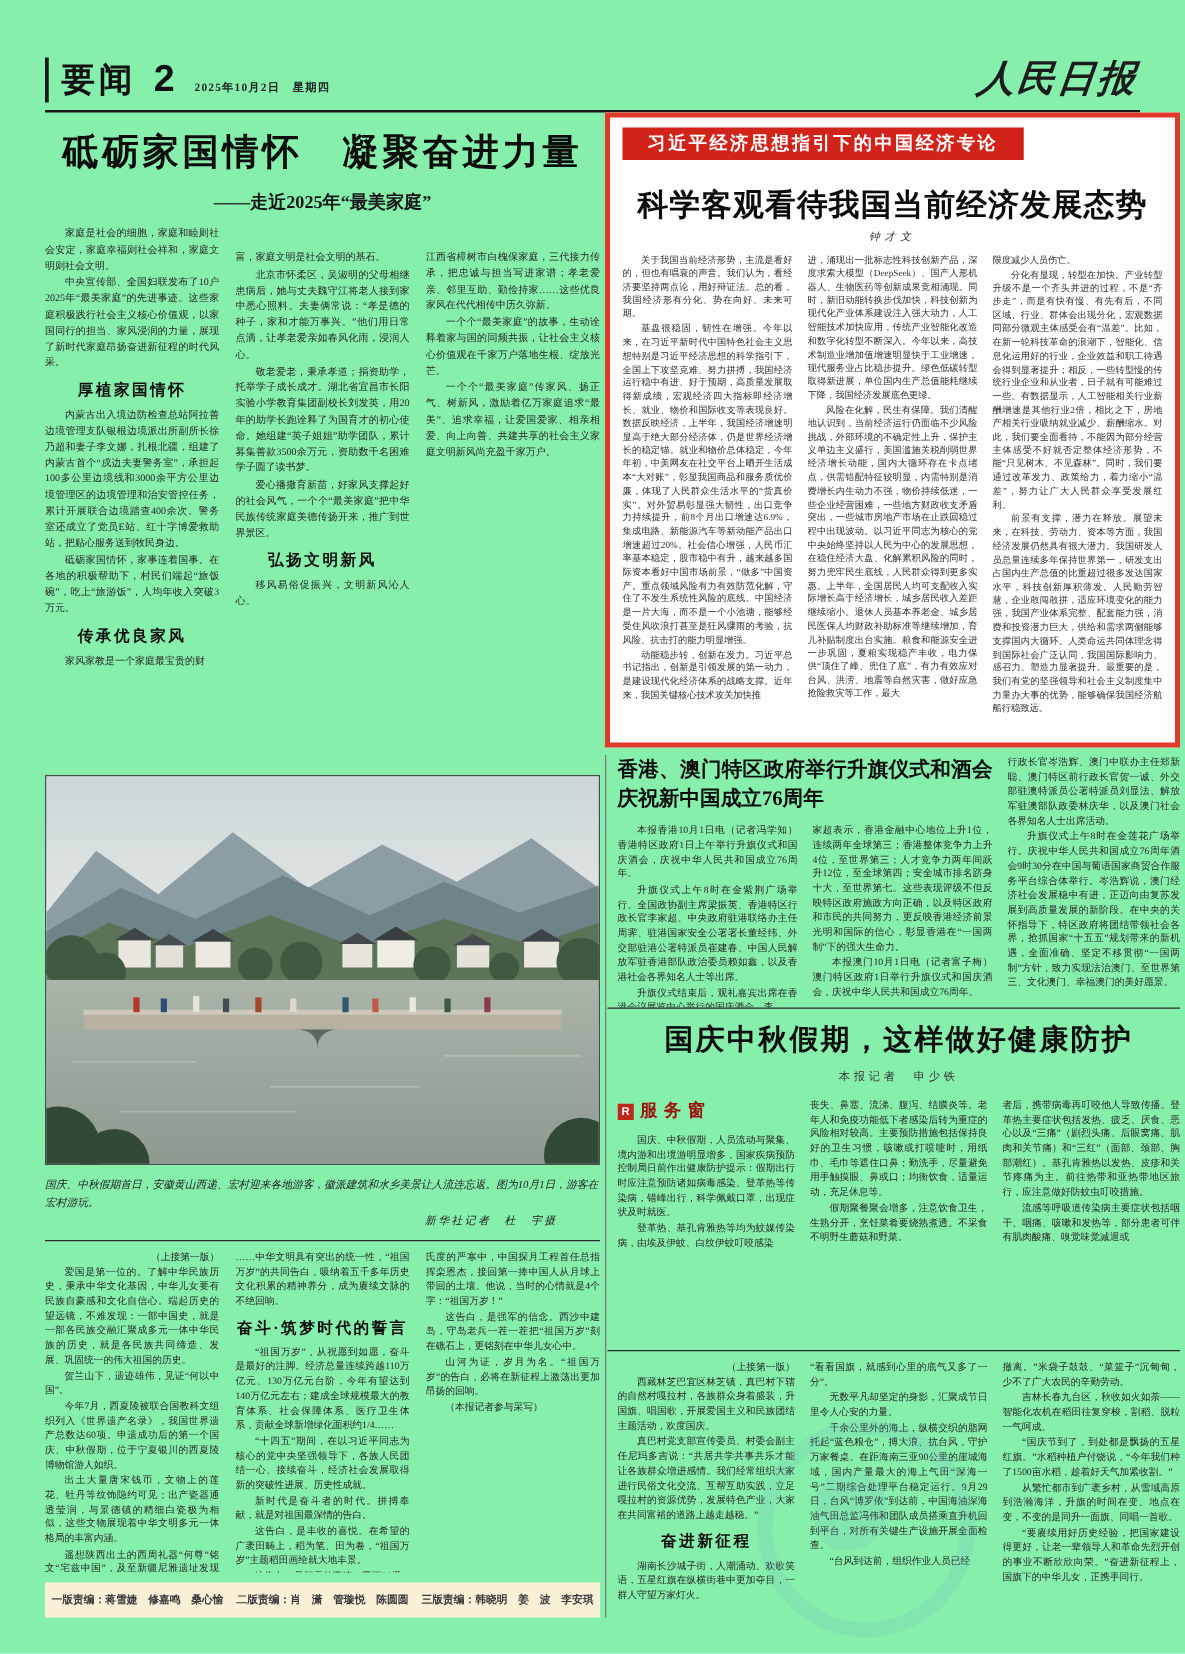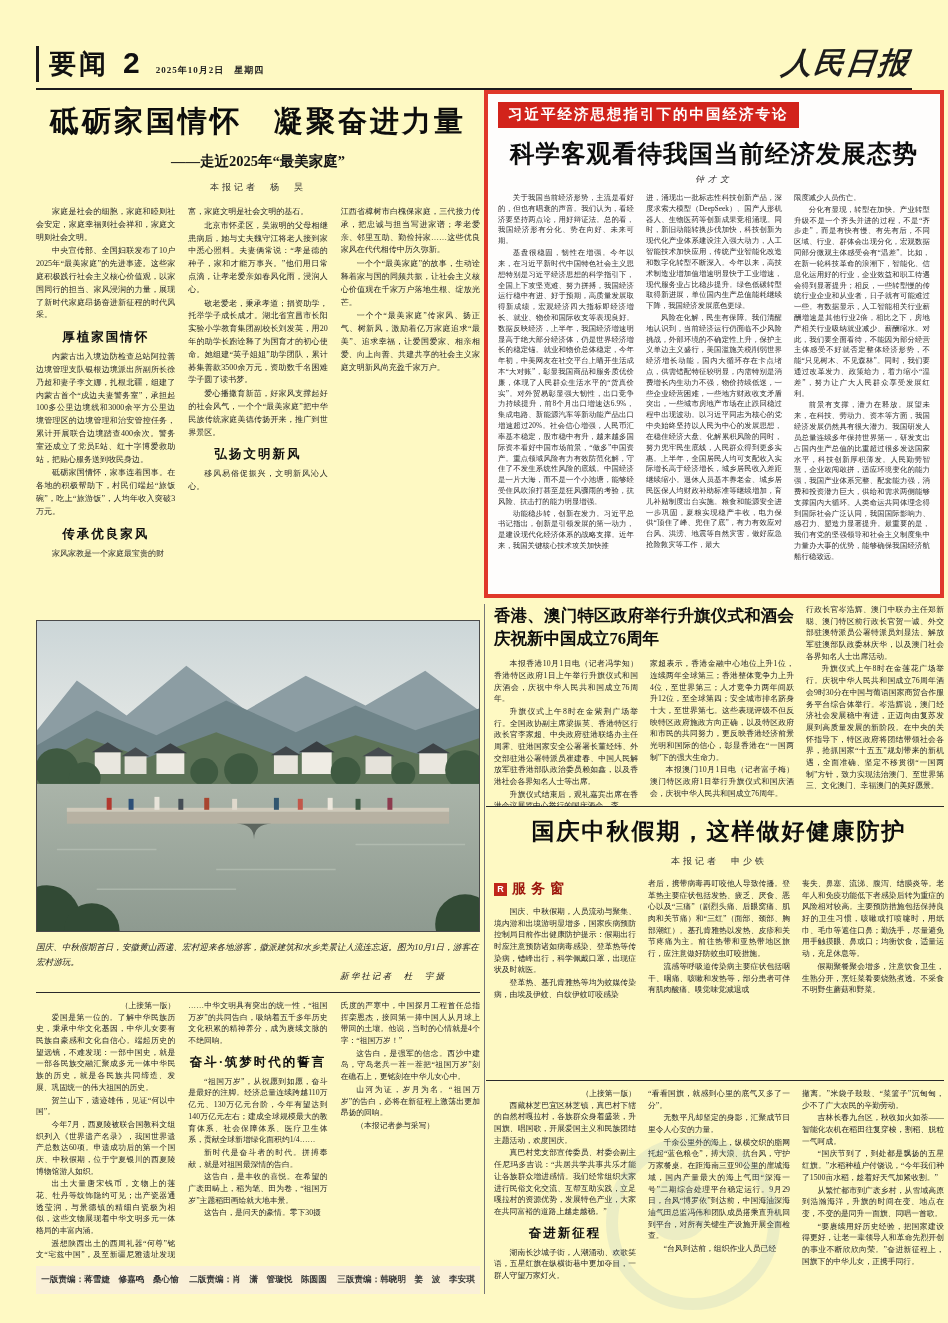--- a/index.html
+++ b/index.html
@@ -1,16 +1,16 @@
 <!DOCTYPE html>
 <html><head>
 <meta charset="utf-8">
 <style>
   html,body{margin:0;padding:0;background:#f4f4f2;}
-  .page{position:relative;width:948px;height:1323px;background:#fef9c3;margin:0 auto;
+  .page{position:relative;width:948px;height:1323px;background:#86efac;margin:0 auto;
         font-family:"Liberation Serif","DejaVu Serif",serif;color:#222;overflow:hidden;}
   
   .hdr{position:absolute;left:36px;top:38px;width:876px;height:50px;border-bottom:2px solid #1b1b1b;}
   .hdr-left{position:absolute;left:0;bottom:6px;display:flex;align-items:baseline;border-left:3px solid #1b1b1b;padding-left:10px;}
   .sec-name{font-size:27px;font-weight:bold;letter-spacing:3px;color:#111;}
   .sec-num{font-size:30px;font-weight:bold;margin-left:14px;color:#111;font-family:"Liberation Sans",sans-serif;}
   .hdr-date{font-size:9px;margin-left:16px;letter-spacing:1px;color:#222;font-weight:bold;}
   .masthead{position:absolute;right:2px;bottom:4px;font-size:30px;font-weight:bold;font-style:italic;
             letter-spacing:2px;color:#1c1c1c;transform:skewX(-6deg);}
   
@@ -24,26 +24,26 @@
   .rule-h{position:absolute;border-top:1.5px solid #2a2a2a;}
   .rule-v{position:absolute;border-left:1px solid #777;}
   
   .family{position:absolute;left:36px;top:98px;width:444px;height:500px;}
   .family-hl{font-size:29px;font-weight:bold;text-align:center;letter-spacing:3px;color:#0d0d0d;margin:4px 0 10px;}
   .family-sub{font-size:14.5px;font-weight:bold;text-align:center;color:#161616;margin:0 0 10px;font-family:Liberation Serif, serif;}
   .family-by{font-size:9px;text-align:center;letter-spacing:3px;margin:0 0 12px;color:#333;}
   .family .cols{gap:13px;}
   .family .col{flex:1;height:374px;}
   .family .para{font-size:8px;line-height:1.6;}
-  .family .cont{font-size:8px;line-height:1.6;}
+  .family .cont{font-size:8px;line-height:1.6;margin-top:19px;}
   
   .econ{position:absolute;left:484px;top:90px;width:460px;height:508px;border:4px solid #e0382a;
         box-sizing:border-box;background:#fefdfc;padding:7px 10px 6px;}
   .kicker{display:inline-block;background:#d2231b;color:#fff;font-weight:bold;font-size:14.5px;
-          letter-spacing:2px;padding:3px 10px 4px;margin:1px 0 2px;}
+          letter-spacing:2px;padding:3px 20px 4px;margin:1px 0 12px;}
   .econ-hl{font-size:24.5px;font-weight:bold;text-align:center;letter-spacing:1px;color:#0c0c0c;margin:7px 0 4px;}
   .econ-by{font-size:8.5px;text-align:center;letter-spacing:4px;color:#333;margin:0 0 7px;font-style:italic;}
   .econ .cols{gap:12px;}
   .econ .col{flex:1;height:376px;}
   .econ .para,.econ .cont{font-size:7.4px;line-height:1.46;color:#2e2e2e;}
   
   .photo{position:absolute;left:36px;top:620px;width:444px;height:312px;border:1px solid #4a4a4a;box-sizing:border-box;background:#b9c2bd;}
   .photo svg{display:block;width:100%;height:100%;}
   .caption{position:absolute;left:36px;top:940px;width:444px;font-size:8.6px;line-height:1.7;color:#222;font-style:italic;}
   .caption .credit{display:block;text-align:right;padding-right:34px;letter-spacing:2px;}
@@ -88,21 +88,20 @@
       <span class="sec-name">要闻</span>
       <span class="sec-num">2</span>
       <span class="hdr-date">2025年10月2日　星期四</span>
     </div>
     <div class="masthead">人民日报</div>
   </div>
 
   <div class="family">
     <div class="family-hl">砥砺家国情怀　凝聚奋进力量</div>
     <div class="family-sub">——走近2025年“最美家庭”</div>
-    <div class="family-by">本报记者　杨　昊</div>
     <div class="cols">
       <div class="col">
           <p class="para">家庭是社会的细胞，家庭和睦则社会安定，家庭幸福则社会祥和，家庭文明则社会文明。</p>
           <p class="para">中央宣传部、全国妇联发布了10户2025年“最美家庭”的先进事迹。这些家庭积极践行社会主义核心价值观，以家国同行的担当、家风浸润的力量，展现了新时代家庭昂扬奋进新征程的时代风采。</p>
           <h4 class="subhead">厚植家国情怀</h4>
           <p class="para">内蒙古出入境边防检查总站阿拉善边境管理支队银根边境派出所副所长徐乃超和妻子李文娜，扎根北疆，组建了内蒙古首个“戍边夫妻警务室”，承担起100多公里边境线和3000余平方公里边境管理区的边境管理和治安管控任务，累计开展联合边境踏查400余次。警务室还成立了党员E站、红十字博爱救助站，把贴心服务送到牧民身边。</p>
           <p class="para">砥砺家国情怀，家事连着国事。在各地的积极帮助下，村民们端起“旅饭碗”，吃上“旅游饭”，人均年收入突破3万元。</p>
           <h4 class="subhead">传承优良家风</h4>
           <p class="para">家风家教是一个家庭最宝贵的财</p>
         </div>
@@ -235,20 +234,21 @@
           <p class="para">爱国是第一位的。了解中华民族历史，秉承中华文化基因，中华儿女要有民族自豪感和文化自信心。端起历史的望远镜，不难发现：一部中国史，就是一部各民族交融汇聚成多元一体中华民族的历史，就是各民族共同缔造、发展、巩固统一的伟大祖国的历史。</p>
           <p class="para">贺兰山下，遗迹雄伟，见证“何以中国”。</p>
           <p class="para">今年7月，西夏陵被联合国教科文组织列入《世界遗产名录》，我国世界遗产总数达60项。申遗成功后的第一个国庆、中秋假期，位于宁夏银川的西夏陵博物馆游人如织。</p>
           <p class="para">出土大量唐宋钱币，文物上的莲花、牡丹等纹饰隐约可见；出产瓷器通透莹润，与景德镇的精细白瓷极为相似，这些文物展现着中华文明多元一体格局的丰富内涵。</p>
           <p class="para">遥想陕西出土的西周礼器“何尊”铭文“宅兹中国”，及至新疆尼雅遗址发现的“五星出东方利中国”汉代织锦护膊，再到云南丽江古城木氏土司府衙</p>
         </div>
       <div class="col">
           <p class="cont">……中华文明具有突出的统一性，“祖国万岁”的共同告白，吸纳着五千多年历史文化积累的精神养分，成为赓续文脉的不绝回响。</p>
           <h4 class="subhead">奋斗·筑梦时代的誓言</h4>
           <p class="para">“祖国万岁”，从祝愿到如愿，奋斗是最好的注脚。经济总量连续跨越110万亿元、130万亿元台阶，今年有望达到140万亿元左右；建成全球规模最大的教育体系、社会保障体系、医疗卫生体系，贡献全球新增绿化面积约1/4……</p>
+          <p class="para">“十四五”期间，在以习近平同志为核心的党中央坚强领导下，各族人民团结一心、接续奋斗，经济社会发展取得新的突破性进展、历史性成就。</p>
           <p class="para">新时代是奋斗者的时代。拼搏奉献，就是对祖国最深情的告白。</p>
           <p class="para">这告白，是丰收的喜悦。在希望的广袤田畴上，稻为笔、田为卷，“祖国万岁”主题稻田画绘就大地丰景。</p>
           <p class="para">这告白，是问天的豪情。零下30摄</p>
         </div>
       <div class="col">
           <p class="cont">氏度的严寒中，中国探月工程首任总指挥栾恩杰，接回第一捧中国人从月球上带回的土壤。他说，当时的心情就是4个字：“祖国万岁！”</p>
           <p class="para">这告白，是强军的信念。西沙中建岛，守岛老兵一茬一茬把“祖国万岁”刻在礁石上，更铭刻在中华儿女心中。</p>
           <p class="para">山河为证，岁月为名。“祖国万岁”的告白，必将在新征程上激荡出更加昂扬的回响。</p>
           <p class="para">（本报记者参与采写）</p>
         </div>
@@ -296,26 +296,26 @@
         <div class="svc">
           <span class="svc-r">R</span>
           <span class="svc-t">服务窗</span>
         </div>
         <div>
             <p class="para">国庆、中秋假期，人员流动与聚集、境内游和出境游明显增多，国家疾病预防控制局日前作出健康防护提示：假期出行时应注意预防诸如病毒感染、登革热等传染病，错峰出行，科学佩戴口罩，出现症状及时就医。</p>
             <p class="para">登革热、基孔肯雅热等均为蚊媒传染病，由埃及伊蚊、白纹伊蚊叮咬感染</p>
           </div>
       </div>
       <div class="col">
+          <p class="cont">丧失、鼻塞、流涕、腹泻、结膜炎等。老年人和免疫功能低下者感染后转为重症的风险相对较高。主要预防措施包括保持良好的卫生习惯，咳嗽或打喷嚏时，用纸巾、毛巾等遮住口鼻；勤洗手，尽量避免用手触摸眼、鼻或口；均衡饮食，适量运动，充足休息等。</p>
+          <p class="para">假期聚餐聚会增多，注意饮食卫生，生熟分开，烹饪菜肴要烧熟煮透。不采食不明野生蘑菇和野菜。</p>
+        </div>
+      <div class="col">
           <p class="cont">者后，携带病毒再叮咬他人导致传播。登革热主要症状包括发热、疲乏、厌食、恶心以及“三痛”（剧烈头痛、后眼窝痛、肌肉和关节痛）和“三红”（面部、颈部、胸部潮红）。基孔肯雅热以发热、皮疹和关节疼痛为主。前往热带和亚热带地区旅行，应注意做好防蚊虫叮咬措施。</p>
           <p class="para">流感等呼吸道传染病主要症状包括咽干、咽痛、咳嗽和发热等，部分患者可伴有肌肉酸痛、嗅觉味觉减退或</p>
-        </div>
-      <div class="col">
-          <p class="cont">丧失、鼻塞、流涕、腹泻、结膜炎等。老年人和免疫功能低下者感染后转为重症的风险相对较高。主要预防措施包括保持良好的卫生习惯，咳嗽或打喷嚏时，用纸巾、毛巾等遮住口鼻；勤洗手，尽量避免用手触摸眼、鼻或口；均衡饮食，适量运动，充足休息等。</p>
-          <p class="para">假期聚餐聚会增多，注意饮食卫生，生熟分开，烹饪菜肴要烧熟煮透。不采食不明野生蘑菇和野菜。</p>
         </div>
     </div>
   </div>
 
   <div class="rule-h" style="left:486px;top:1080px;width:458px;"></div>
 
   <div class="bright">
     <div class="cols">
       <div class="col">
           <p class="lead">（上接第一版）</p>

